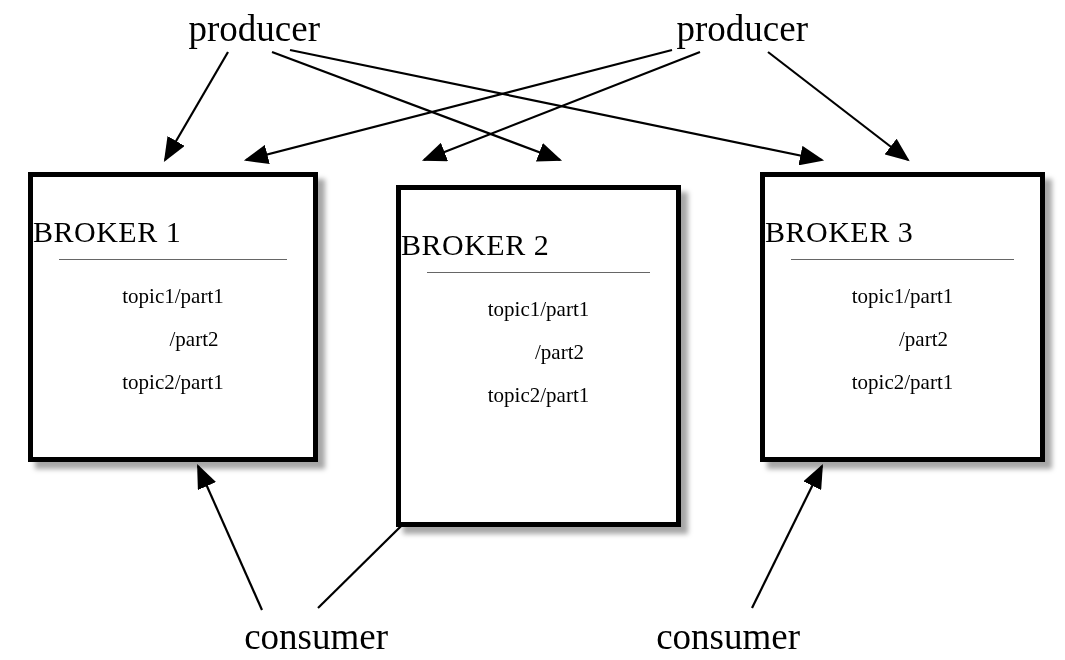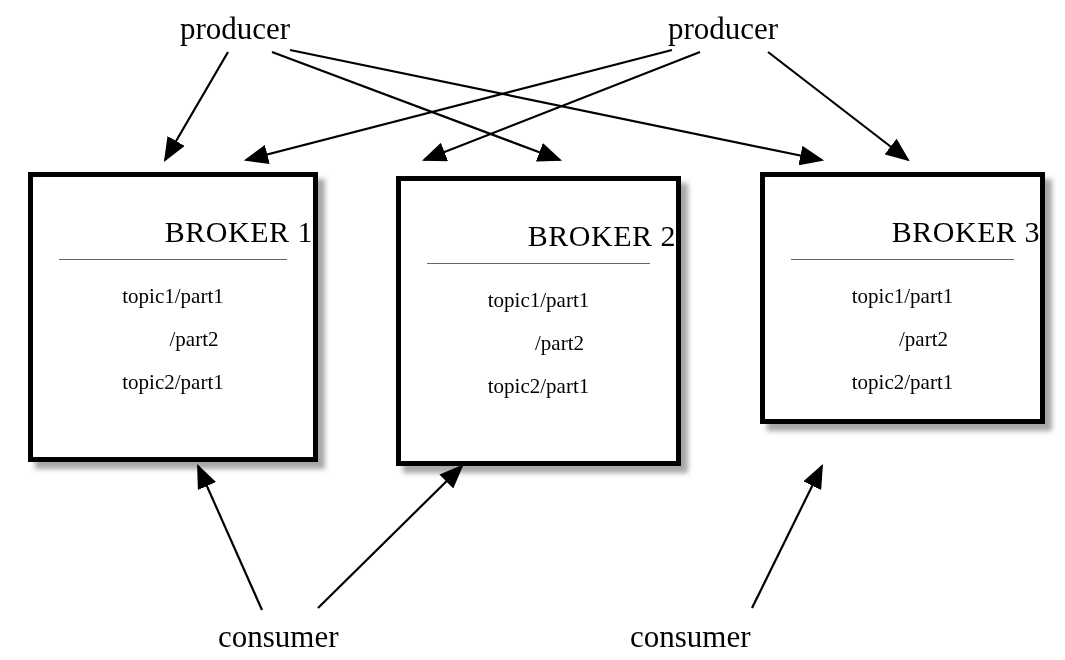--- a/index.html
+++ b/index.html
@@ -25,38 +25,38 @@
   .edge-layer {
     position: absolute;
     left: 0;
     top: 0;
     width: 1065px;
     height: 660px;
     pointer-events: none;
   }
   .node-label {
     position: absolute;
-    font-size: 31px;
+    font-size: 37px;
     line-height: 34px;
     white-space: nowrap;
-    text-align: left;
+    text-align: right;
   }
   .broker-box {
     position: absolute;
     background: #ffffff;
     border: 5px solid #000000;
     box-sizing: border-box;
     box-shadow: 7px 7px 5px rgba(0,0,0,0.35);
   }
   .broker-title {
     position: absolute;
     left: 0;
     right: 0;
     top: 38px;
-    text-align: right;
+    text-align: left;
     font-size: 30px;
     line-height: 34px;
     letter-spacing: 0.5px;
   }
   .broker-rule {
     position: absolute;
     left: 26px;
     right: 26px;
     top: 82px;
     height: 1px;
@@ -131,31 +131,31 @@
   <div class="broker-box" style="left:28px; top:172px; width:290px; height:290px;">
     <div class="broker-title">BROKER 1</div>
     <div class="broker-rule"></div>
     <div class="broker-lines">
       <span class="ln">topic1/part1</span>
       <span class="ln">        /part2</span>
       <span class="ln">topic2/part1</span>
     </div>
   </div>
 
-  <div class="broker-box" style="left:396px; top:176px; width:285px; height:290px;">
+  <div class="broker-box" style="left:396px; top:185px; width:285px; height:342px;">
     <div class="broker-title">BROKER 2</div>
     <div class="broker-rule"></div>
     <div class="broker-lines">
       <span class="ln">topic1/part1</span>
       <span class="ln">        /part2</span>
       <span class="ln">topic2/part1</span>
     </div>
   </div>
 
-  <div class="broker-box" style="left:760px; top:172px; width:285px; height:252px;">
+  <div class="broker-box" style="left:760px; top:172px; width:285px; height:290px;">
     <div class="broker-title">BROKER 3</div>
     <div class="broker-rule"></div>
     <div class="broker-lines">
       <span class="ln">topic1/part1</span>
       <span class="ln">        /part2</span>
       <span class="ln">topic2/part1</span>
     </div>
   </div>
 
   <div class="node-label" style="left:218px; top:620px; width:170px;">consumer</div>

